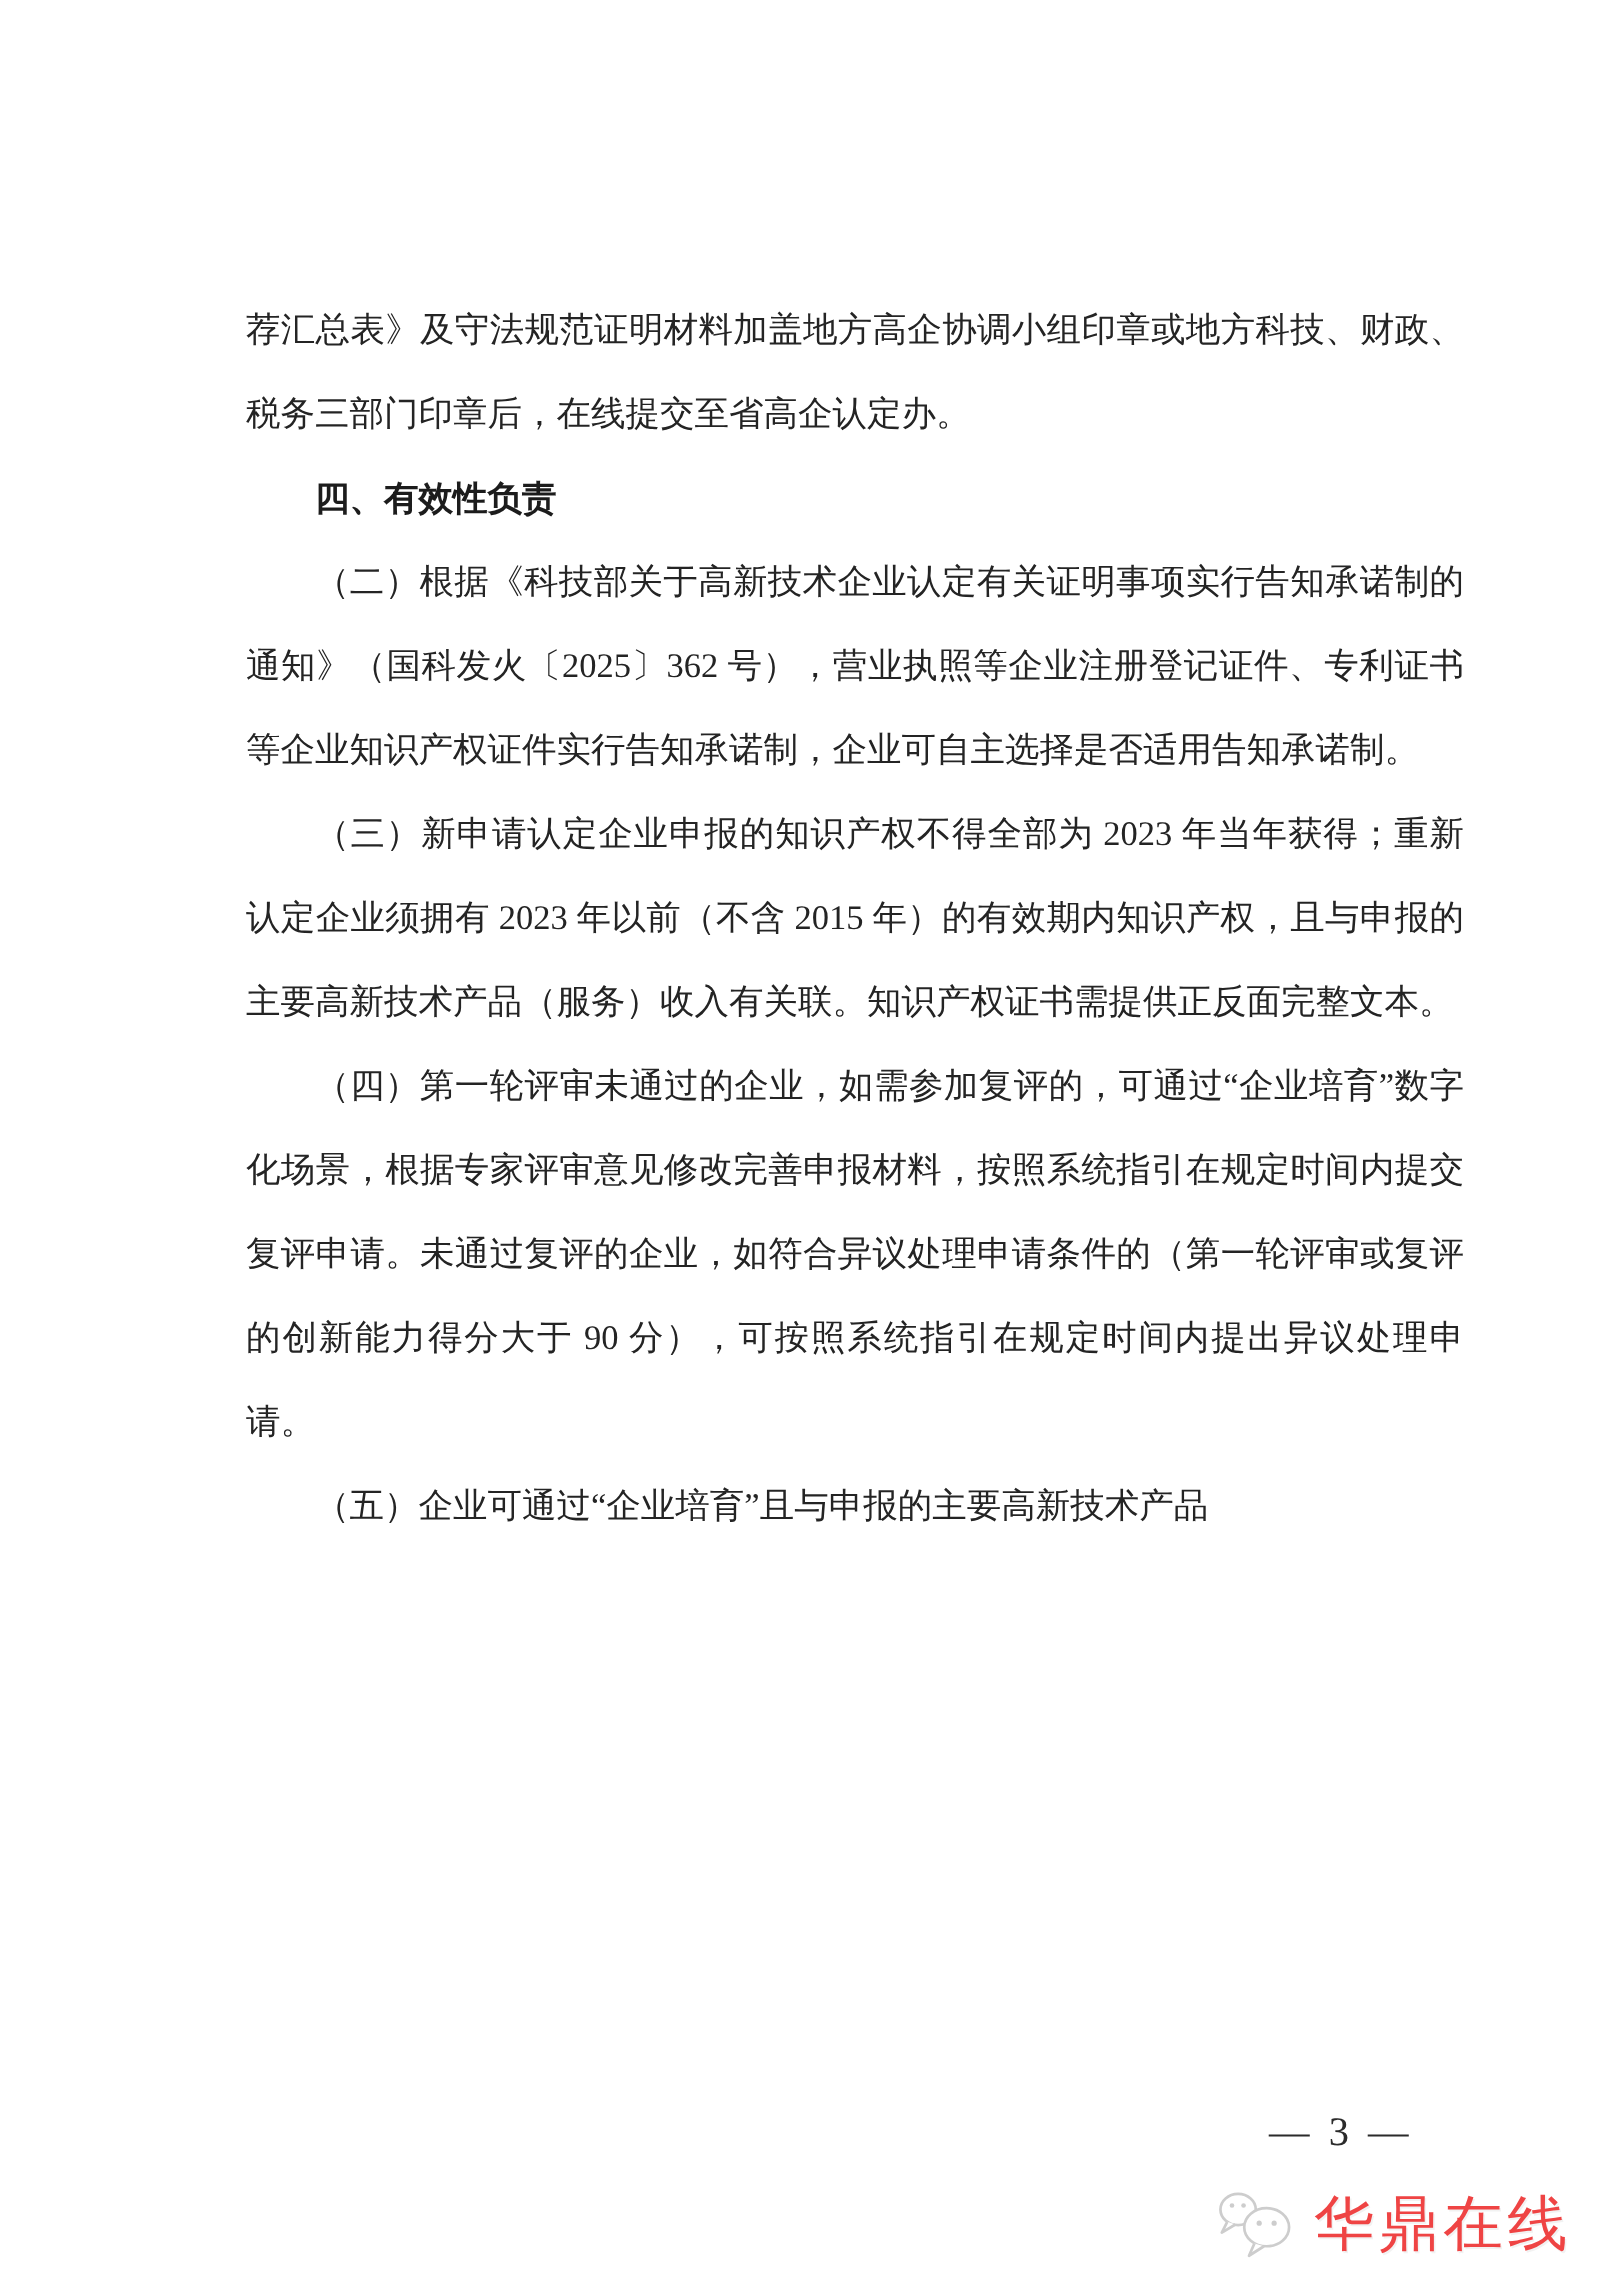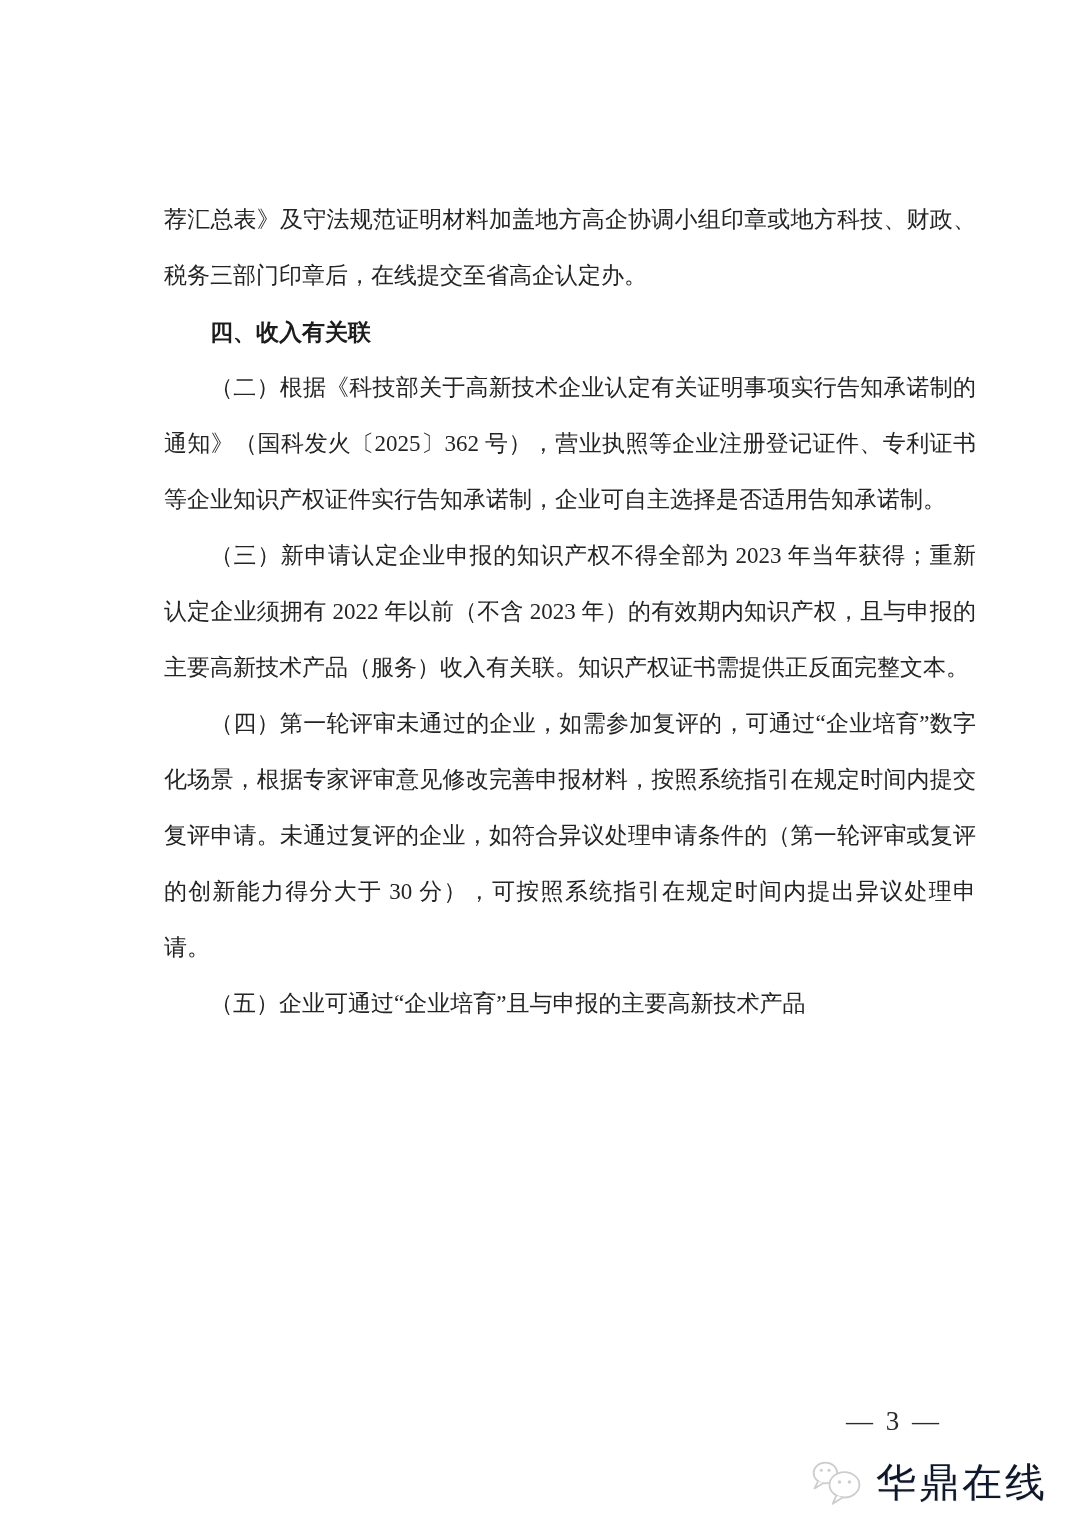--- a/index.html
+++ b/index.html
@@ -53,38 +53,38 @@
     bottom: 18px;
     display: flex;
     align-items: center;
     gap: 8px;
     color: #cccccc;
   }
   .watermark-text {
     font-family: "Liberation Sans", sans-serif;
     font-size: 40px;
     letter-spacing: 3px;
-    color: #0f172a;
+    color: #ef4444;
     text-shadow: 1px 1px 0 #f2f2f2;
   }
   .watermark-icon svg {
     display: block;
   }
 </style>
 </head>
 <body>
 
 <div class="page">
 
   <div class="doc-body">
       <p class="para continuation">荐汇总表》及守法规范证明材料加盖地方高企协调小组印章或地方科技、财政、税务三部门印章后，在线提交至省高企认定办。</p>
-      <p class="para heading">四、收入有关联</p>
+      <p class="para heading">四、有效性负责</p>
       <p class="para body">（二）根据《科技部关于高新技术企业认定有关证明事项实行告知承诺制的通知》（国科发火〔2025〕362 号），营业执照等企业注册登记证件、专利证书等企业知识产权证件实行告知承诺制，企业可自主选择是否适用告知承诺制。</p>
-      <p class="para body">（三）新申请认定企业申报的知识产权不得全部为 2023 年当年获得；重新认定企业须拥有 2022 年以前（不含 2023 年）的有效期内知识产权，且与申报的主要高新技术产品（服务）收入有关联。知识产权证书需提供正反面完整文本。</p>
-      <p class="para body">（四）第一轮评审未通过的企业，如需参加复评的，可通过“企业培育”数字化场景，根据专家评审意见修改完善申报材料，按照系统指引在规定时间内提交复评申请。未通过复评的企业，如符合异议处理申请条件的（第一轮评审或复评的创新能力得分大于 30 分），可按照系统指引在规定时间内提出异议处理申请。</p>
+      <p class="para body">（三）新申请认定企业申报的知识产权不得全部为 2023 年当年获得；重新认定企业须拥有 2023 年以前（不含 2015 年）的有效期内知识产权，且与申报的主要高新技术产品（服务）收入有关联。知识产权证书需提供正反面完整文本。</p>
+      <p class="para body">（四）第一轮评审未通过的企业，如需参加复评的，可通过“企业培育”数字化场景，根据专家评审意见修改完善申报材料，按照系统指引在规定时间内提交复评申请。未通过复评的企业，如符合异议处理申请条件的（第一轮评审或复评的创新能力得分大于 90 分），可按照系统指引在规定时间内提出异议处理申请。</p>
       <p class="para body">（五）企业可通过“企业培育”且与申报的主要高新技术产品</p>
     </div>
 
   <div class="page-number">— 3 —</div>
 
   <div class="watermark">
     <span class="watermark-icon">
       <svg width="58" height="54" viewBox="0 0 64 58" xmlns="http://www.w3.org/2000/svg">
         <ellipse cx="17" cy="18" rx="13" ry="11.5" fill="none" stroke="#cdcdcd" stroke-width="2"></ellipse>
         <path d="M9 27 L5 35 L15 29" fill="#ffffff" stroke="#cdcdcd" stroke-width="2" stroke-linejoin="round"></path>

